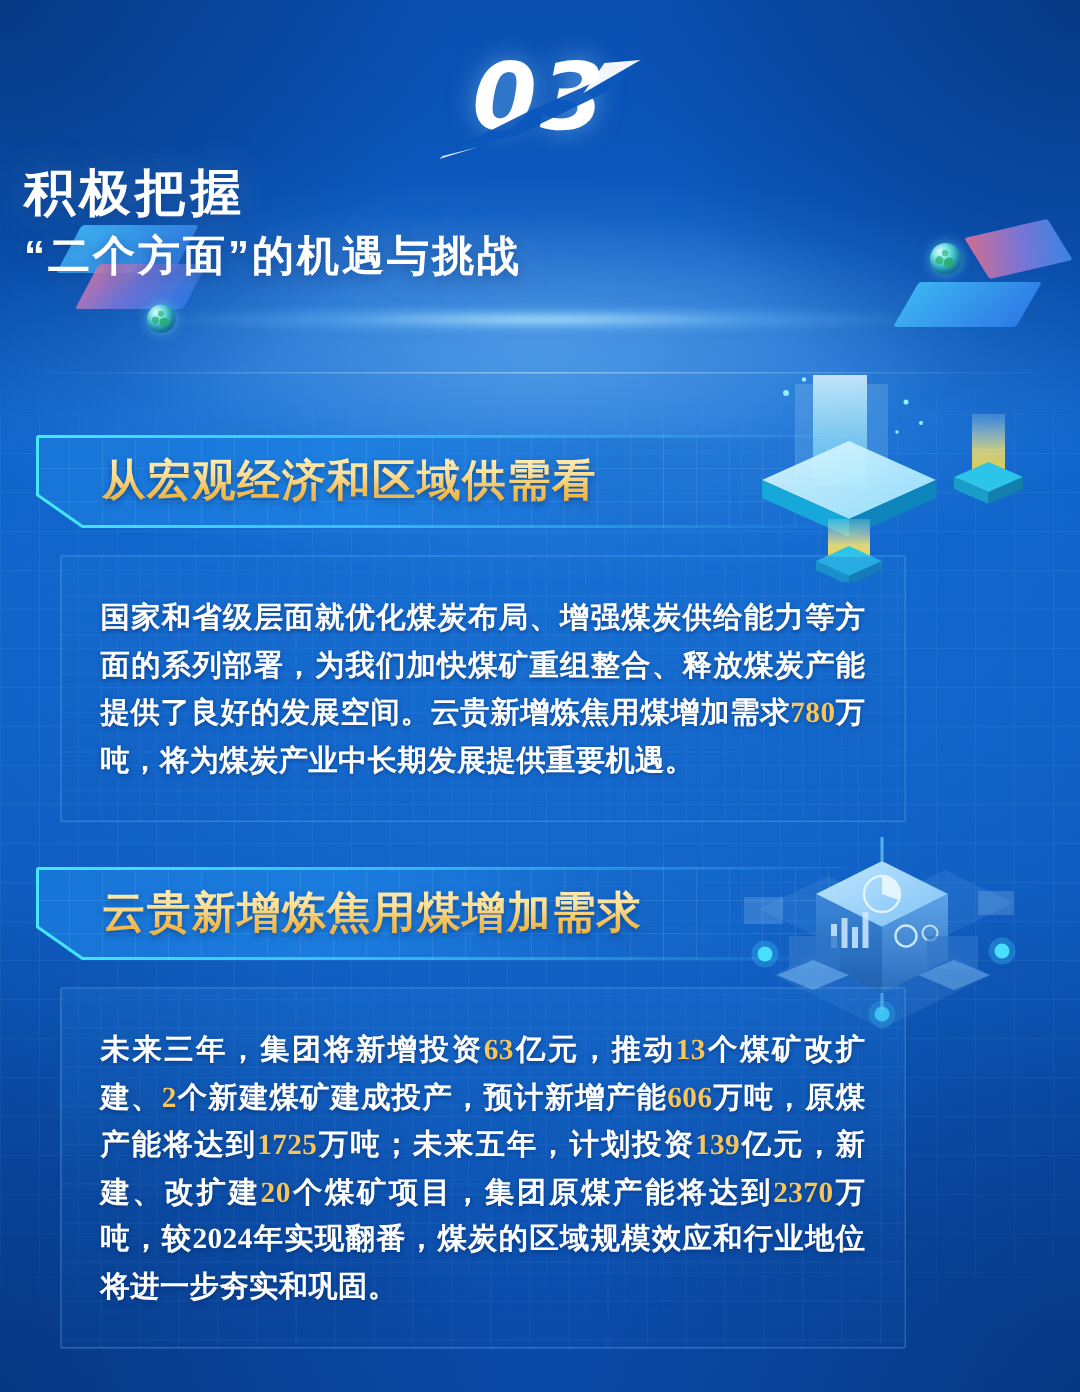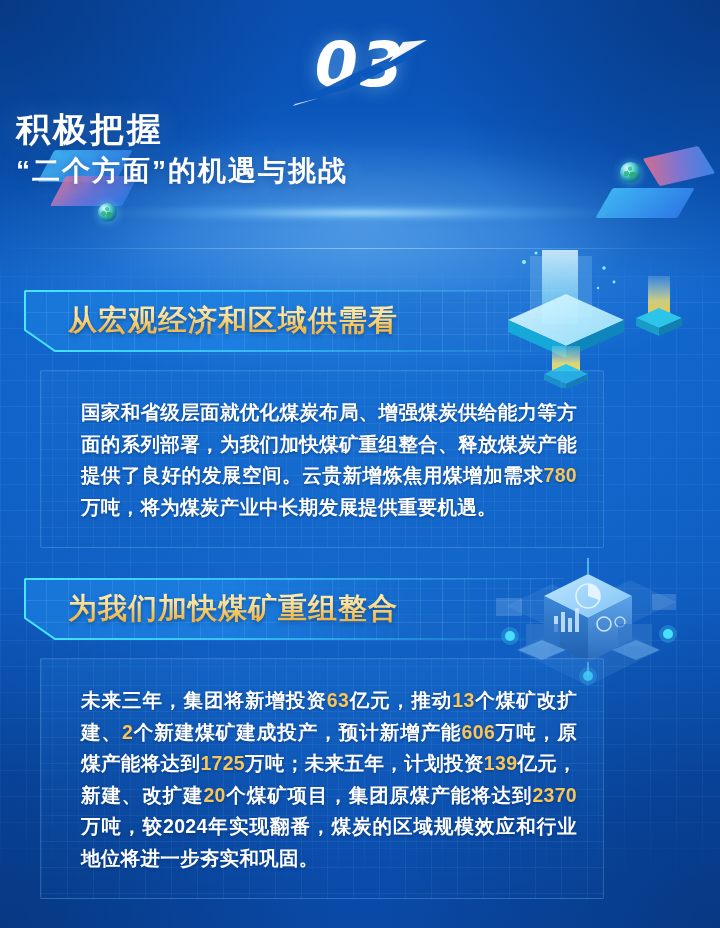--- a/index.html
+++ b/index.html
@@ -71,21 +71,21 @@
   }
   .globe:after{
     content:"";position:absolute;inset:0;border-radius:50%;
     background:
       radial-gradient(circle at 60% 62%, rgba(40,170,110,.85) 0 18%, transparent 19%),
       radial-gradient(circle at 30% 55%, rgba(40,170,110,.7) 0 14%, transparent 15%),
       radial-gradient(circle at 48% 32%, rgba(40,170,110,.6) 0 12%, transparent 13%);
   }
 
   
-  .section{position:absolute;left:0;width:632px;}
+  .section{position:absolute;left:0;width:632px;font-family:Liberation Serif, serif;}
   .sec-head{
     position:relative;height:62px;margin-left:24px;width:540px;
   }
   .sec-head-bg{
     position:absolute;inset:0;
     background:linear-gradient(90deg, rgba(24,118,216,.95) 0%, rgba(28,128,226,.88) 38%, rgba(23,110,206,.45) 72%, rgba(18,95,190,0) 100%);
     clip-path:polygon(0 0, 100% 0, 100% 100%, 30px 100%, 0 calc(100% - 22px));
   }
   .sec-head-grid{
     position:absolute;inset:0;
@@ -101,21 +101,21 @@
   .sec-head-line svg{display:block;}
   .sec-title{
     position:absolute;left:44px;top:50%;transform:translateY(-50%);
     font-size:29px;font-weight:700;letter-spacing:1px;white-space:nowrap;
     background:linear-gradient(180deg,#fdf0bc 0%, #fbdf96 38%, #f2be55 66%, #e8a837 100%);
     -webkit-background-clip:text;background-clip:text;color:transparent;
     -webkit-text-fill-color:transparent;
     filter:drop-shadow(0 2px 2px rgba(5,45,105,.55));
   }
   .sec-body{
-    position:relative;margin:0 28px 0 40px;padding:26px 26px 24px 40px;
+    position:relative;margin:0 28px 0 40px;padding:26px 26px 24px 26px;
     background:linear-gradient(180deg, rgba(29,118,212,.30) 0%, rgba(22,100,192,.22) 60%, rgba(18,88,178,.10) 100%);
     border:1px solid rgba(150,210,255,.22);
     border-radius:2px;
     background-image:
       linear-gradient(to right, rgba(160,215,255,.07) 1px, transparent 1px),
       linear-gradient(to bottom, rgba(160,215,255,.07) 1px, transparent 1px),
       linear-gradient(180deg, rgba(29,118,212,.30) 0%, rgba(22,100,192,.20) 60%, rgba(18,88,178,.08) 100%);
     background-size:26px 26px, 26px 26px, 100% 100%;
   }
   .sec-body p{
@@ -245,21 +245,21 @@
           <defs>
             <linearGradient id="og2" x1="0" y1="0" x2="1" y2="0">
               <stop offset="0%" stop-color="#46e8ff" stop-opacity="1"></stop>
               <stop offset="45%" stop-color="#46e8ff" stop-opacity=".55"></stop>
               <stop offset="100%" stop-color="#46e8ff" stop-opacity="0"></stop>
             </linearGradient>
           </defs>
           <path d="M1 1 L539 1 M1 1 L1 40 L31 61 L539 61" fill="none" stroke="url(#og2)" stroke-width="2"></path>
         </svg>
       </div>
-      <div class="sec-title">为我们加快煤矿重组整合</div>
+      <div class="sec-title">云贵新增炼焦用煤增加需求</div>
     </div>
 
     <div class="illus" style="left:466px;top:-20px;width:244px;height:130px;">
       <svg width="244" height="130" viewBox="0 0 244 130">
         <defs>
           <linearGradient id="cTop" x1="0" y1="0" x2="1" y2="1">
             <stop offset="0%" stop-color="#bfe6ff"></stop>
               <stop offset="100%" stop-color="#7fc2f5"></stop>
           </linearGradient>
           <linearGradient id="cL" x1="0" y1="0" x2="0" y2="1">

